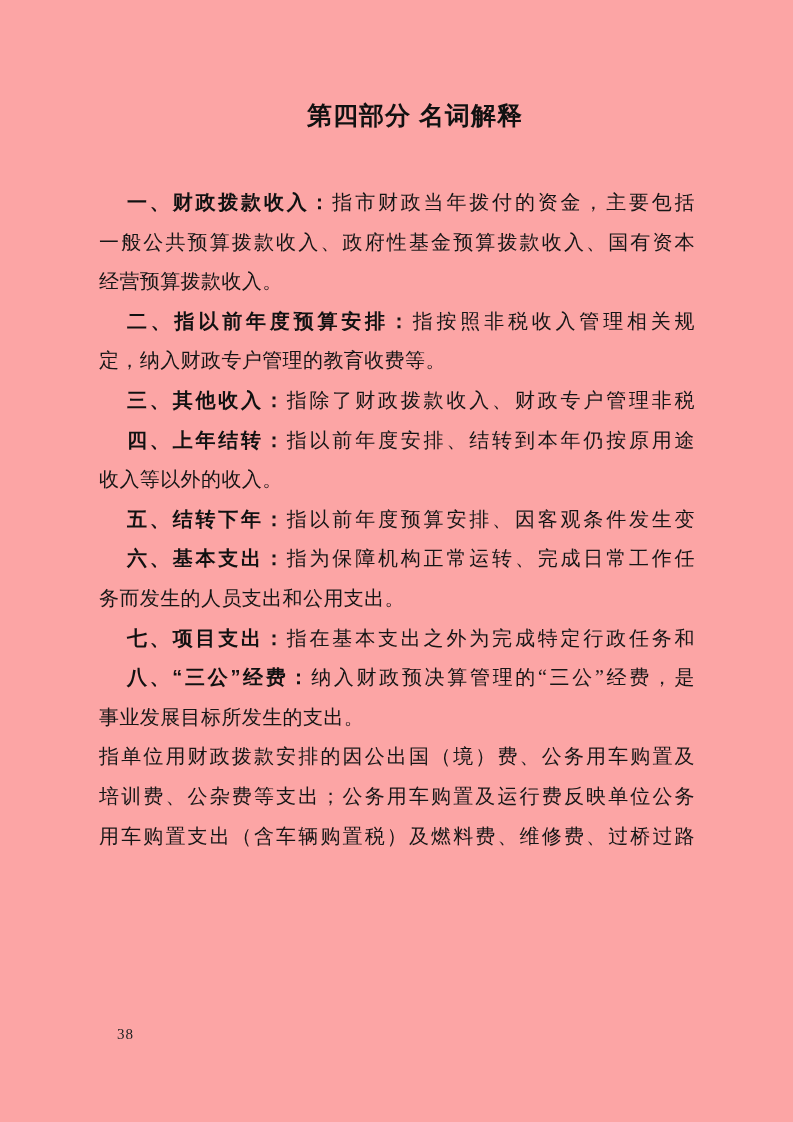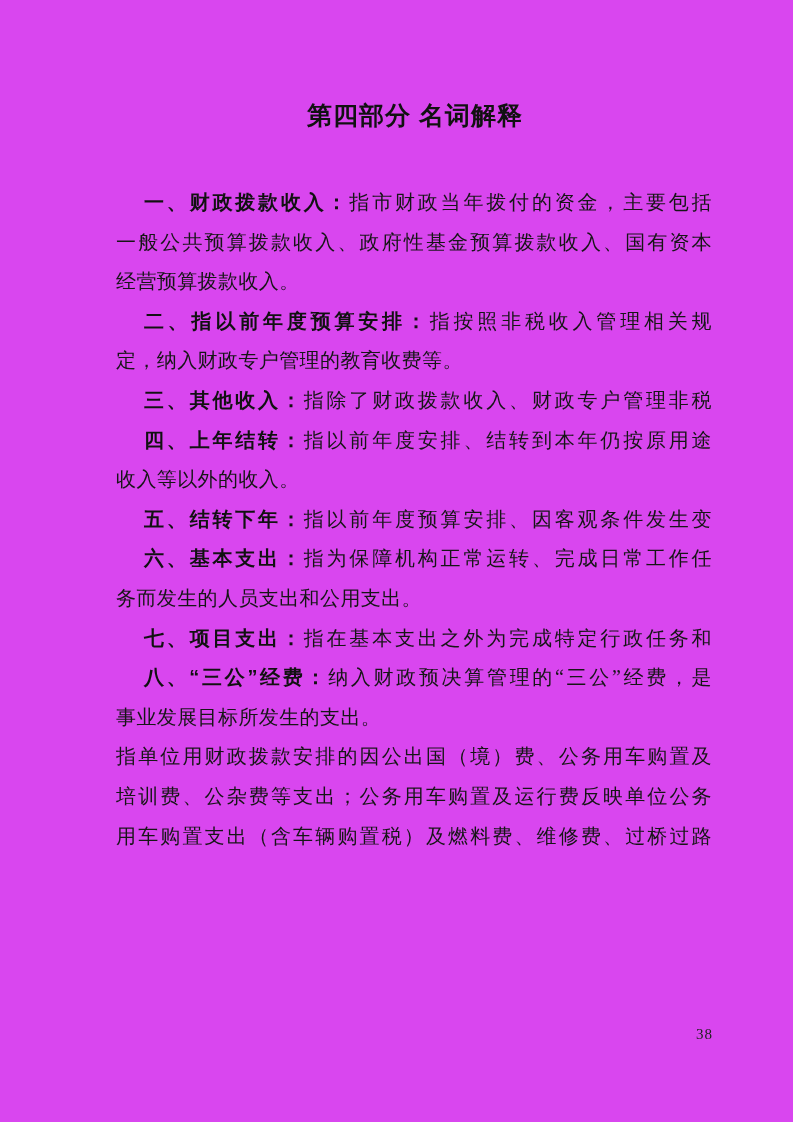--- a/index.html
+++ b/index.html
@@ -26,21 +26,21 @@
     font-family: "Liberation Sans", "DejaVu Sans", sans-serif;
     font-weight: 700;
     font-size: 25px;
     line-height: 34px;
     letter-spacing: 1px;
     color: #111111;
   }
   .doc-body {
     position: absolute;
     top: 183px;
-    left: 116px;
+    left: 99px;
     width: 596px;
     font-size: 20px;
     line-height: 39.6px;
     letter-spacing: 0.4px;
   }
   .line {
     text-align: justify;
     text-align-last: justify;
   }
   .line.first {
@@ -52,31 +52,31 @@
   .lead {
     font-family: "Liberation Sans", "DejaVu Sans", sans-serif;
     font-weight: 700;
     color: #111111;
   }
   .page-number {
     position: absolute;
     top: 1025px;
     left: 117px;
     width: 596px;
-    text-align: right;
+    text-align: left;
     font-size: 15px;
     line-height: 18px;
     letter-spacing: 1px;
     color: #222222;
   }
 </style>
 </head>
 <body>
 
-<div class="page" style="background: #d946ef; color: rgb(22, 22, 22);">
+<div class="page" style="background: #fca5a5; color: rgb(22, 22, 22);">
   <h1 class="doc-title">第四部分 名词解释</h1>
   <div class="doc-body" id="doc-body">
       <div class="line first"><span class="lead">一、财政拨款收入：</span><span>指市财政当年拨付的资金，主要包括</span></div>
       <div class="line">一般公共预算拨款收入、政府性基金预算拨款收入、国有资本</div>
       <div class="line short">经营预算拨款收入。</div>
       <div class="line first"><span class="lead">二、指以前年度预算安排：</span><span>指按照非税收入管理相关规</span></div>
       <div class="line short">定，纳入财政专户管理的教育收费等。</div>
       <div class="line first"><span class="lead">三、其他收入：</span><span>指除了财政拨款收入、财政专户管理非税</span></div>
       <div class="line first"><span class="lead">四、上年结转：</span><span>指以前年度安排、结转到本年仍按原用途</span></div>
       <div class="line short">收入等以外的收入。</div>

